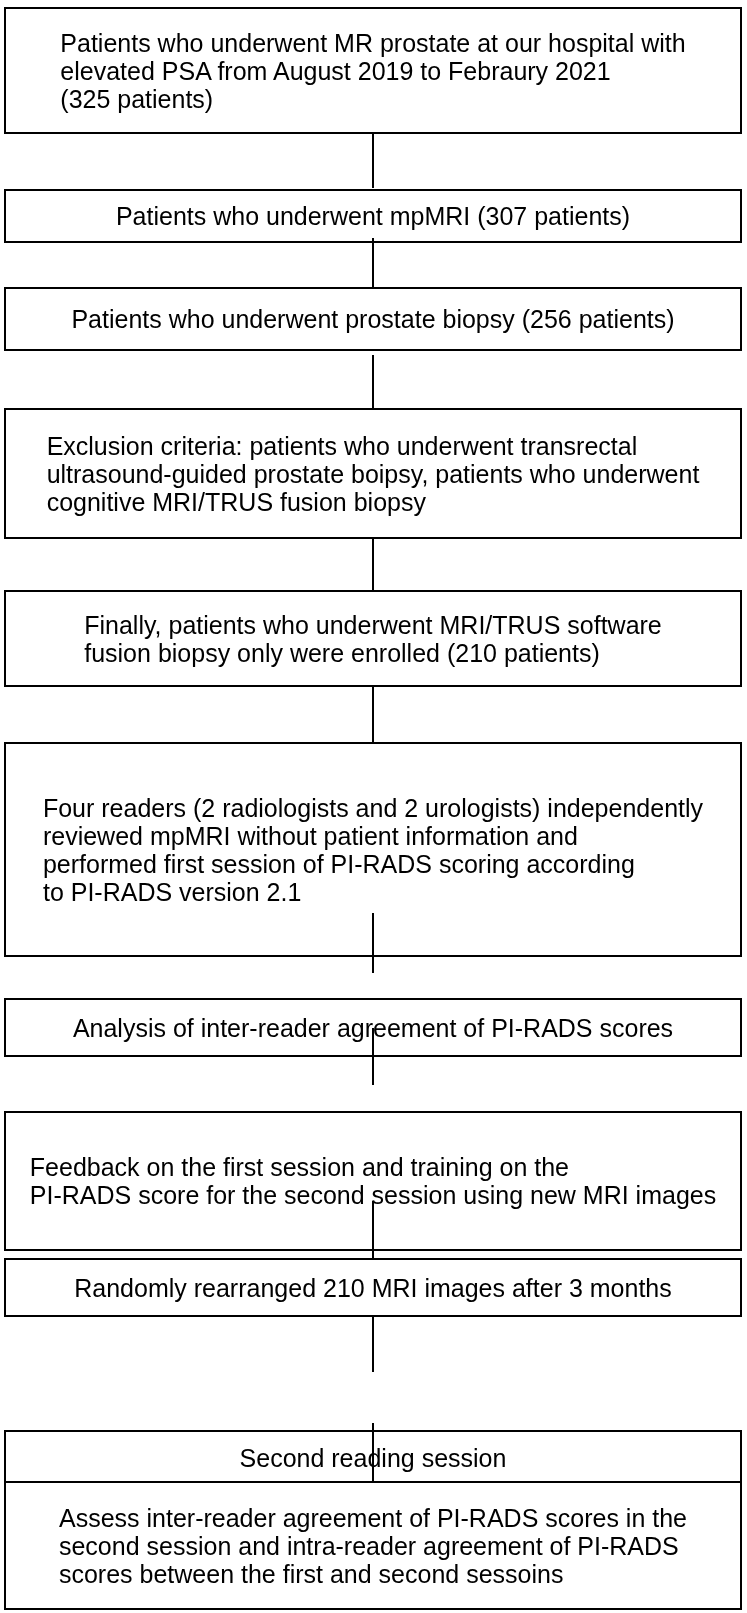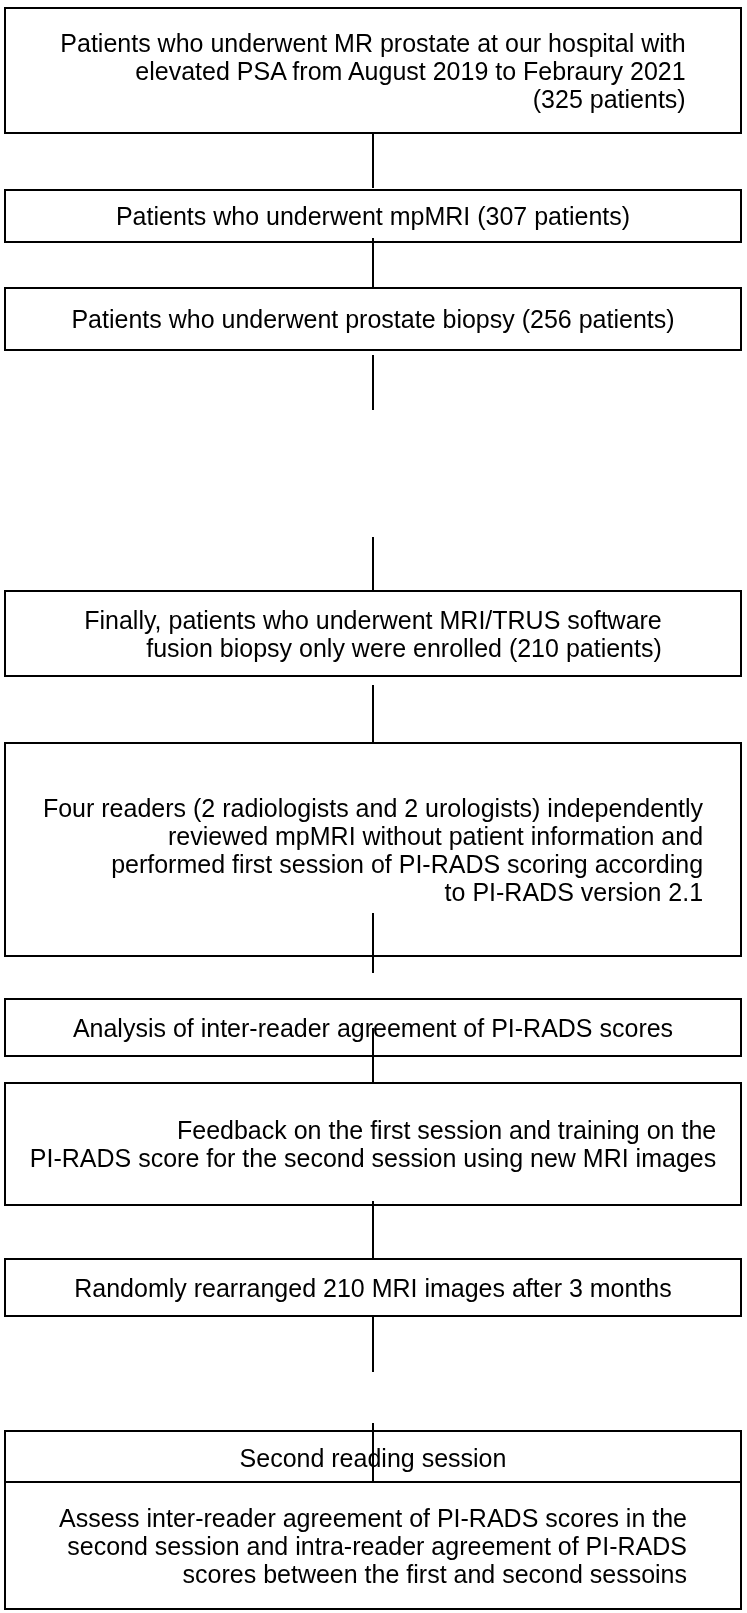--- a/index.html
+++ b/index.html
@@ -18,21 +18,21 @@
   .flow-box {
     position: absolute;
     left: 4px;
     width: 738px;
     box-sizing: border-box;
     border: 2px solid #000000;
     background: #ffffff;
     display: flex;
     align-items: center;
     justify-content: center;
-    text-align: right;
+    text-align: left;
   }
   .flow-box .box-text {
     display: block;
     white-space: pre-line;
     font-size: 25px;
     line-height: 28px;
     color: #000000;
     letter-spacing: 0;
     padding: 0 6px;
   }
@@ -61,24 +61,29 @@
   </div>
 
   <div class="connector" style="top:238px; height:57px"></div>
 
   <div class="flow-box" style="top:287px; height:64px">
     <span class="box-text">Patients who underwent prostate biopsy (256 patients)</span>
   </div>
 
   <div class="connector" style="top:355px; height:55px"></div>
 
+  <div class="flow-box" style="top:408px; height:131px">
+    <span class="box-text">Exclusion criteria: patients who underwent transrectal
+ultrasound-guided prostate boipsy, patients who underwent
+cognitive MRI/TRUS fusion biopsy</span>
+  </div>
 
   <div class="connector" style="top:537px; height:55px"></div>
 
-  <div class="flow-box" style="top:590px; height:87px">
+  <div class="flow-box" style="top:590px; height:97px">
     <span class="box-text">Finally, patients who underwent MRI/TRUS software
 fusion biopsy only were enrolled (210 patients)</span>
   </div>
 
   <div class="connector" style="top:685px; height:59px"></div>
 
   <div class="flow-box" style="top:742px; height:215px">
     <span class="box-text">Four readers (2 radiologists and 2 urologists) independently
 reviewed mpMRI without patient information and
 performed first session of PI-RADS scoring according
@@ -86,21 +91,21 @@
   </div>
 
   <div class="connector" style="top:913px; height:60px"></div>
 
   <div class="flow-box" style="top:998px; height:59px">
     <span class="box-text">Analysis of inter-reader agreement of PI-RADS scores</span>
   </div>
 
   <div class="connector" style="top:1028px; height:57px"></div>
 
-  <div class="flow-box" style="top:1082px; height:124px">
+  <div class="flow-box" style="top:1111px; height:140px">
     <span class="box-text">Feedback on the first session and training on the
 PI-RADS score for the second session using new MRI images</span>
   </div>
 
   <div class="connector" style="top:1201px; height:59px"></div>
 
   <div class="flow-box" style="top:1258px; height:59px">
     <span class="box-text">Randomly rearranged 210 MRI images after 3 months</span>
   </div>
 

